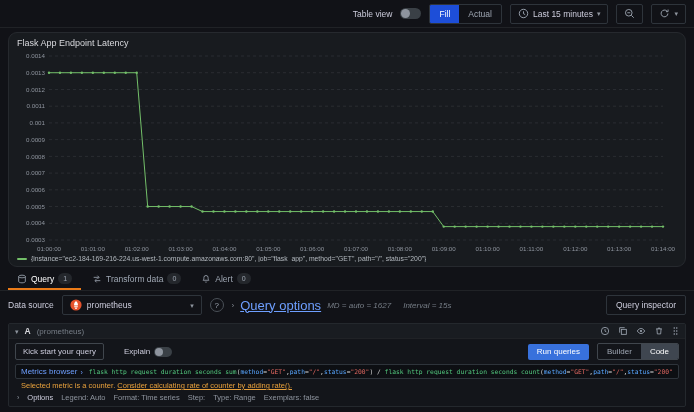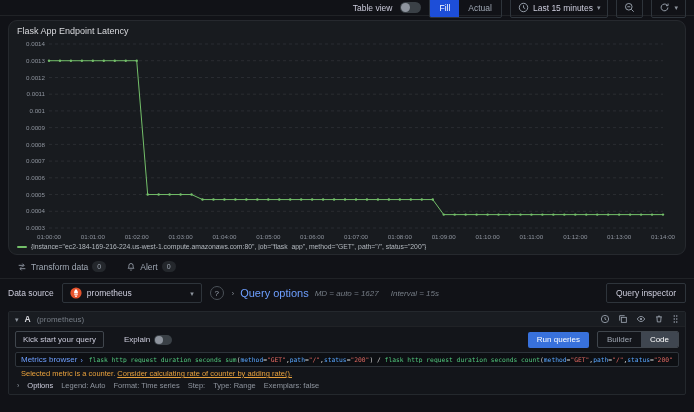--- a/index.html
+++ b/index.html
@@ -7,21 +7,21 @@
   body {
     background: #111217;
     color: #ccccdc;
     font-family: "Liberation Sans", sans-serif;
     font-size: 9px;
   }
   button { font-family: "Liberation Sans", sans-serif; cursor: pointer; }
 
   
   .topbar {
-    height: 16px; display: flex; align-items: center; justify-content: flex-end;
+    height: 28px; display: flex; align-items: center; justify-content: flex-end;
     gap: 8px; padding: 0 8px; border-bottom: 1px solid #202226; background: #111217;
   }
   .tv-label { font-size: 8.5px; color: #ccccdc; }
   .switch { width: 21px; height: 11px; border-radius: 6px; background: #3a4046; position: relative; display: inline-block; cursor: pointer; }
   .switch .knob { position: absolute; left: 1px; top: 1px; width: 9px; height: 9px; border-radius: 50%; background: #8e949e; }
   .seg-group { display: flex; border: 1px solid #2e343b; border-radius: 2px; overflow: hidden; height: 20px; }
   .seg-btn { border: none; background: transparent; color: #9fa7b3; font-size: 8.5px; padding: 0 9px; }
   .seg-btn.active { background: #1d4ed8; color: #fff; }
   .pill-btn {
     display: flex; align-items: center; gap: 4px; height: 20px; padding: 0 7px;
@@ -47,21 +47,21 @@
   .count-badge { background: #24272c; border-radius: 8px; padding: 0 5px; font-size: 7px; line-height: 11px; color: #9fa7b3; }
 
   
   .ds-row { display: flex; align-items: center; gap: 8px; height: 28px; padding: 0 8px; }
   .ds-label { font-size: 8.5px; color: #ccccdc; }
   .ds-picker { display: flex; align-items: center; gap: 5px; height: 20px; padding: 0 7px; border: 1px solid #2e343b; border-radius: 2px; background: #111217; min-width: 140px; cursor: pointer; text-align: right; }
   .ds-picker .caret { margin-left: auto; }
   .ds-name { font-size: 8.5px; }
   .help-circ { width: 14px; height: 14px; border: 1px solid #4a5057; border-radius: 50%; color: #9fa7b3; font-size: 8px; display: inline-flex; align-items: center; justify-content: center; cursor: pointer; }
   .qo { display: flex; align-items: center; gap: 6px; cursor: pointer; }
-  .qo-label { color: #6e9fff; font-size: 11px; }
+  .qo-label { color: #6e9fff; font-size: 13px; text-decoration: underline; }
   .qo-summary { display: flex; gap: 12px; color: #767d86; font-size: 8px; font-style: italic; }
   .inspector-btn { margin-left: auto; height: 20px; padding: 0 9px; border: 1px solid #2e343b; background: transparent; color: #ccccdc; border-radius: 2px; font-size: 8.5px; }
 
   
   .query-card { margin: 4px 8px 0; border: 1px solid #24282d; border-radius: 2px; background: #13151a; }
   .q-header { display: flex; align-items: center; gap: 6px; height: 15px; padding: 0 6px; background: #191c21; border-bottom: 1px solid #202226; }
   .refid { font-weight: 700; font-size: 8.5px; color: #d8d9dd; }
   .ds-hint { color: #767d86; font-size: 8px; }
   .q-icons { margin-left: auto; display: flex; align-items: center; gap: 8px; color: #8e949e; }
   .q-icons .icon { cursor: pointer; }
@@ -240,20 +240,30 @@
         <circle cx="635.0357142857142" cy="176.61818181818182" r="1.2" fill="#73bf69"></circle>
         <circle cx="646" cy="176.61818181818182" r="1.2" fill="#73bf69"></circle>
       </svg>
     <div class="legend-row">
       <span class="legend-swatch"></span>
       <span class="legend-label">{instance="ec2-184-169-216-224.us-west-1.compute.amazonaws.com:80", job="flask_app", method="GET", path="/", status="200"}</span>
     </div>
   </section>
 
   <nav class="tabs">
+    <div class="tab active">
+      <span class="icon">
+        <svg width="10" height="10" viewBox="0 0 12 12">
+            <ellipse cx="6" cy="3" rx="4" ry="1.6" fill="none" stroke="currentColor"></ellipse>
+            <path d="M2 3v6c0 .9 1.8 1.6 4 1.6s4-.7 4-1.6V3" fill="none" stroke="currentColor"></path>
+          </svg>
+      </span>
+      <span class="tab-label">Query</span>
+      <span class="count-badge">1</span>
+    </div>
     <div class="tab">
       <span class="icon">
         <svg width="10" height="10" viewBox="0 0 12 12">
             <path d="M2 4h6M6.5 2l2 2-2 2M10 8H4M5.5 6l-2 2 2 2" fill="none" stroke="currentColor"></path>
           </svg>
       </span>
       <span class="tab-label">Transform data</span>
       <span class="count-badge">0</span>
     </div>
     <div class="tab">

